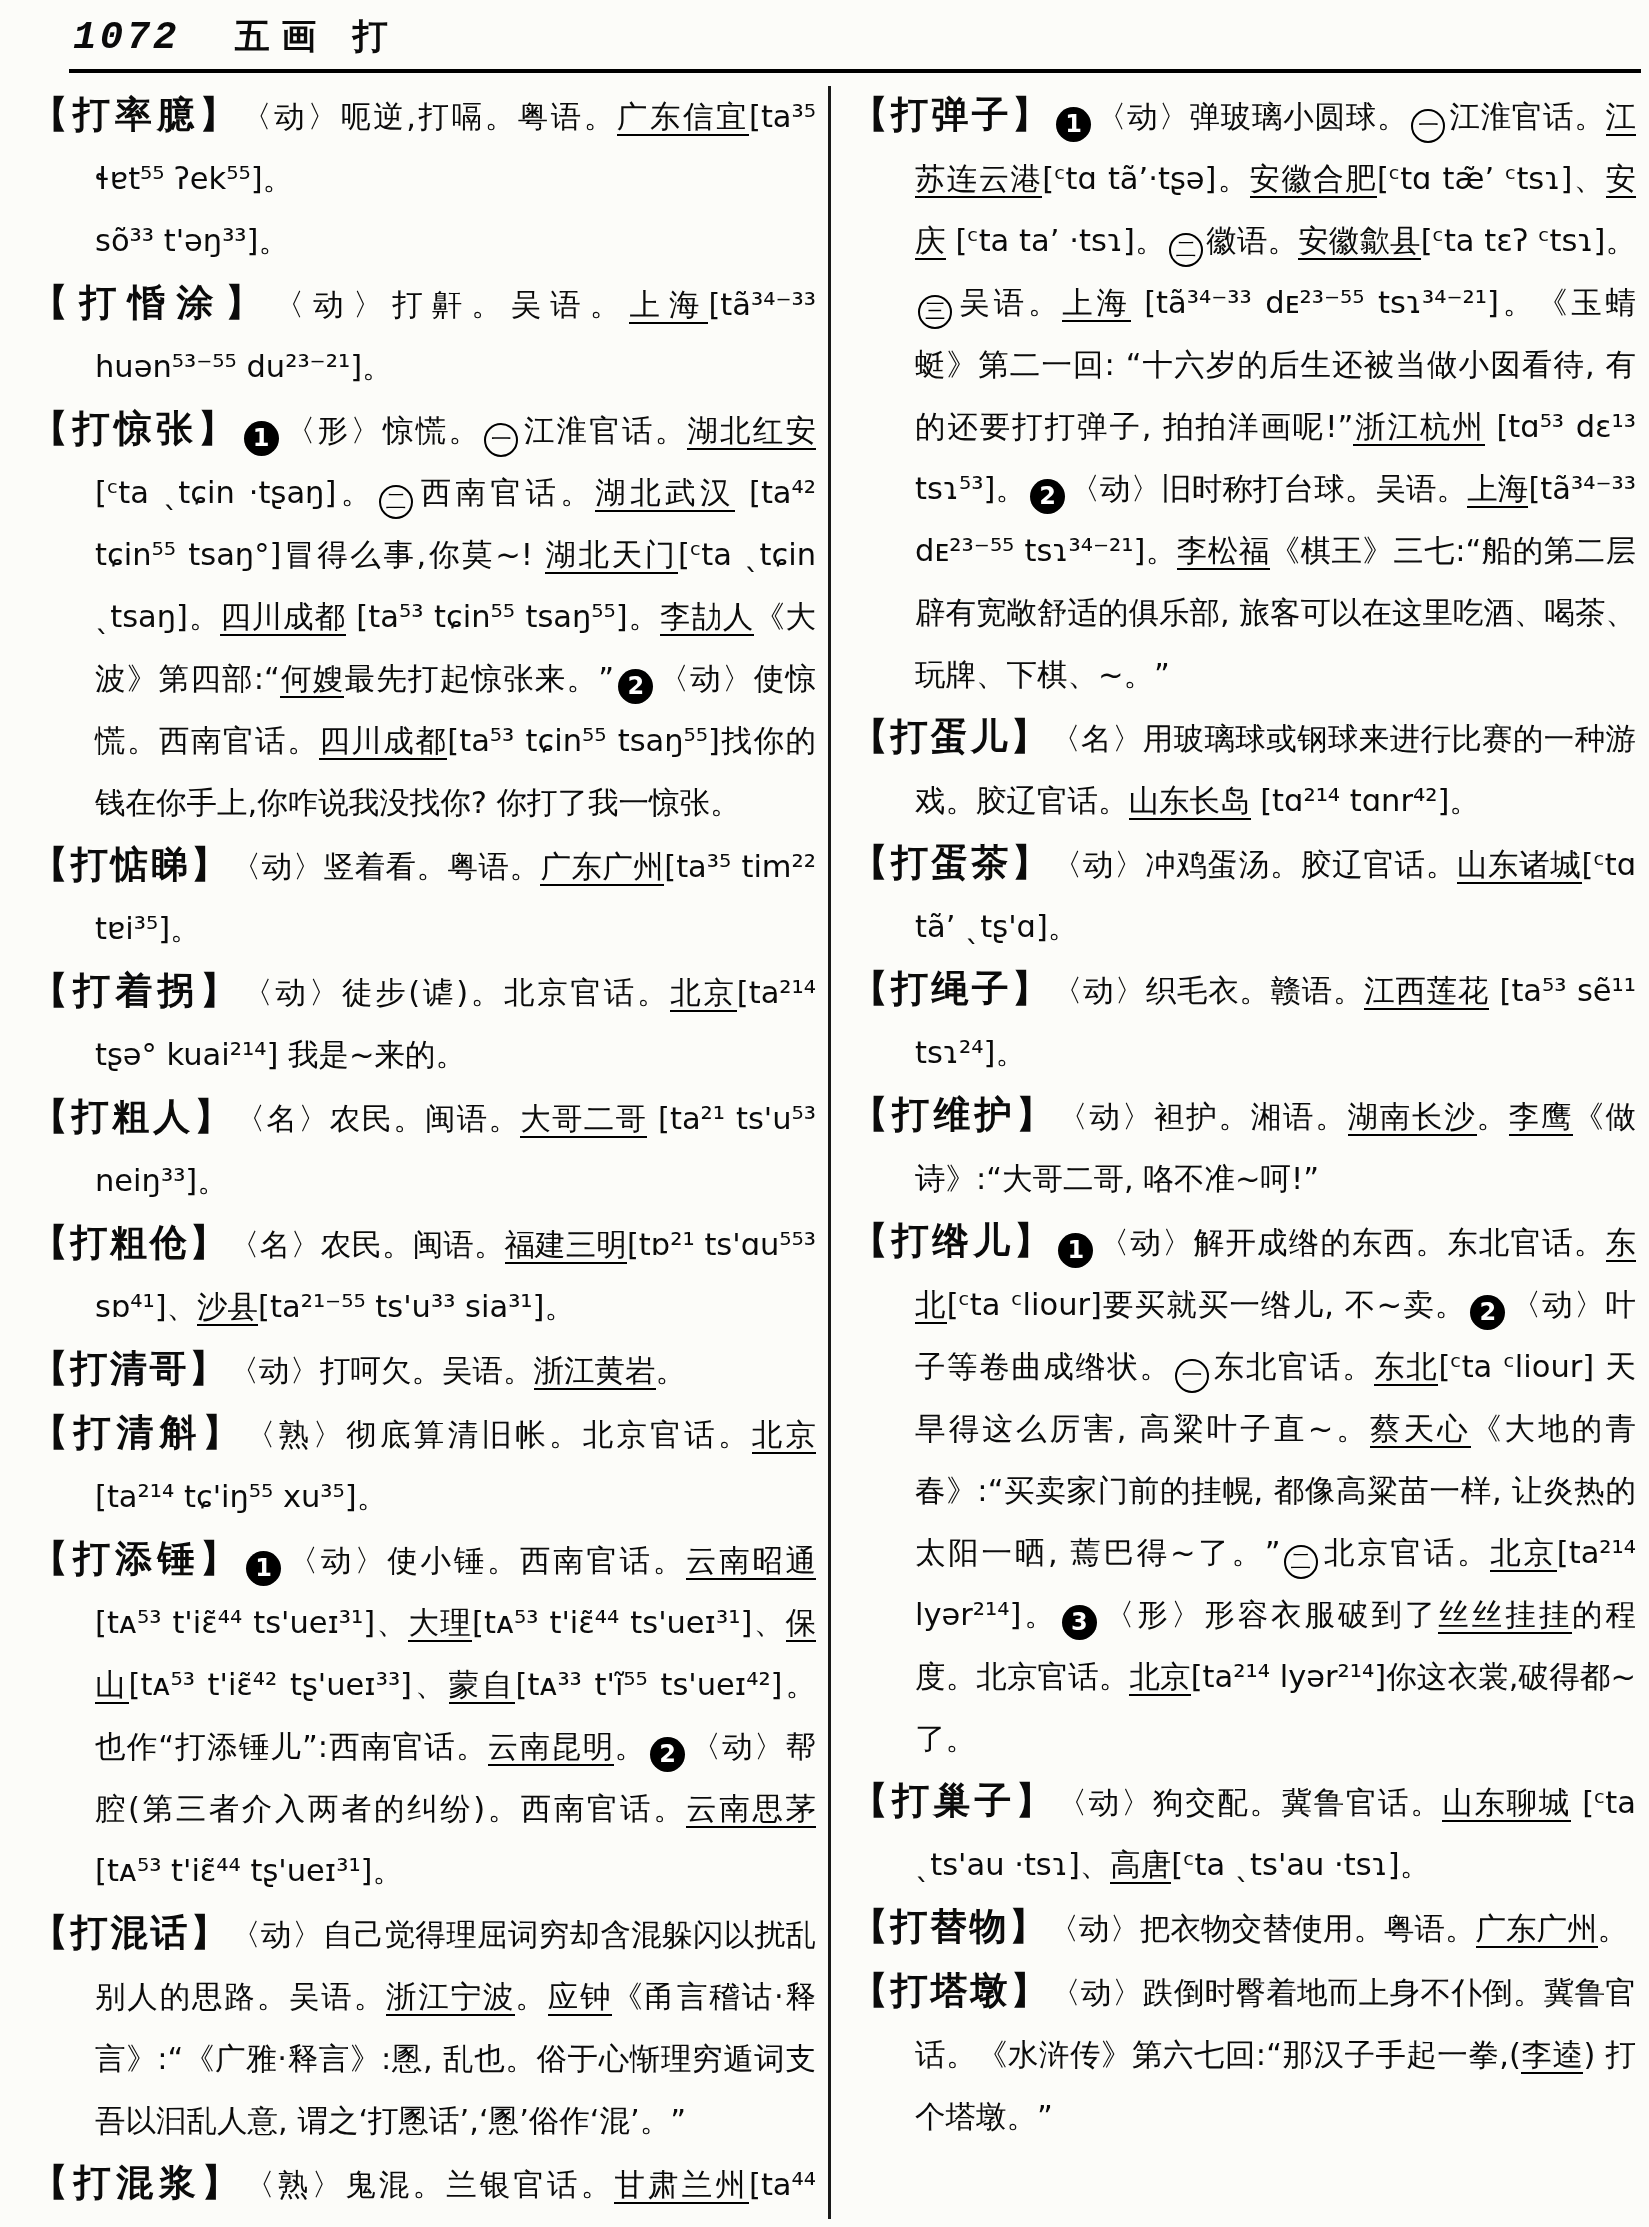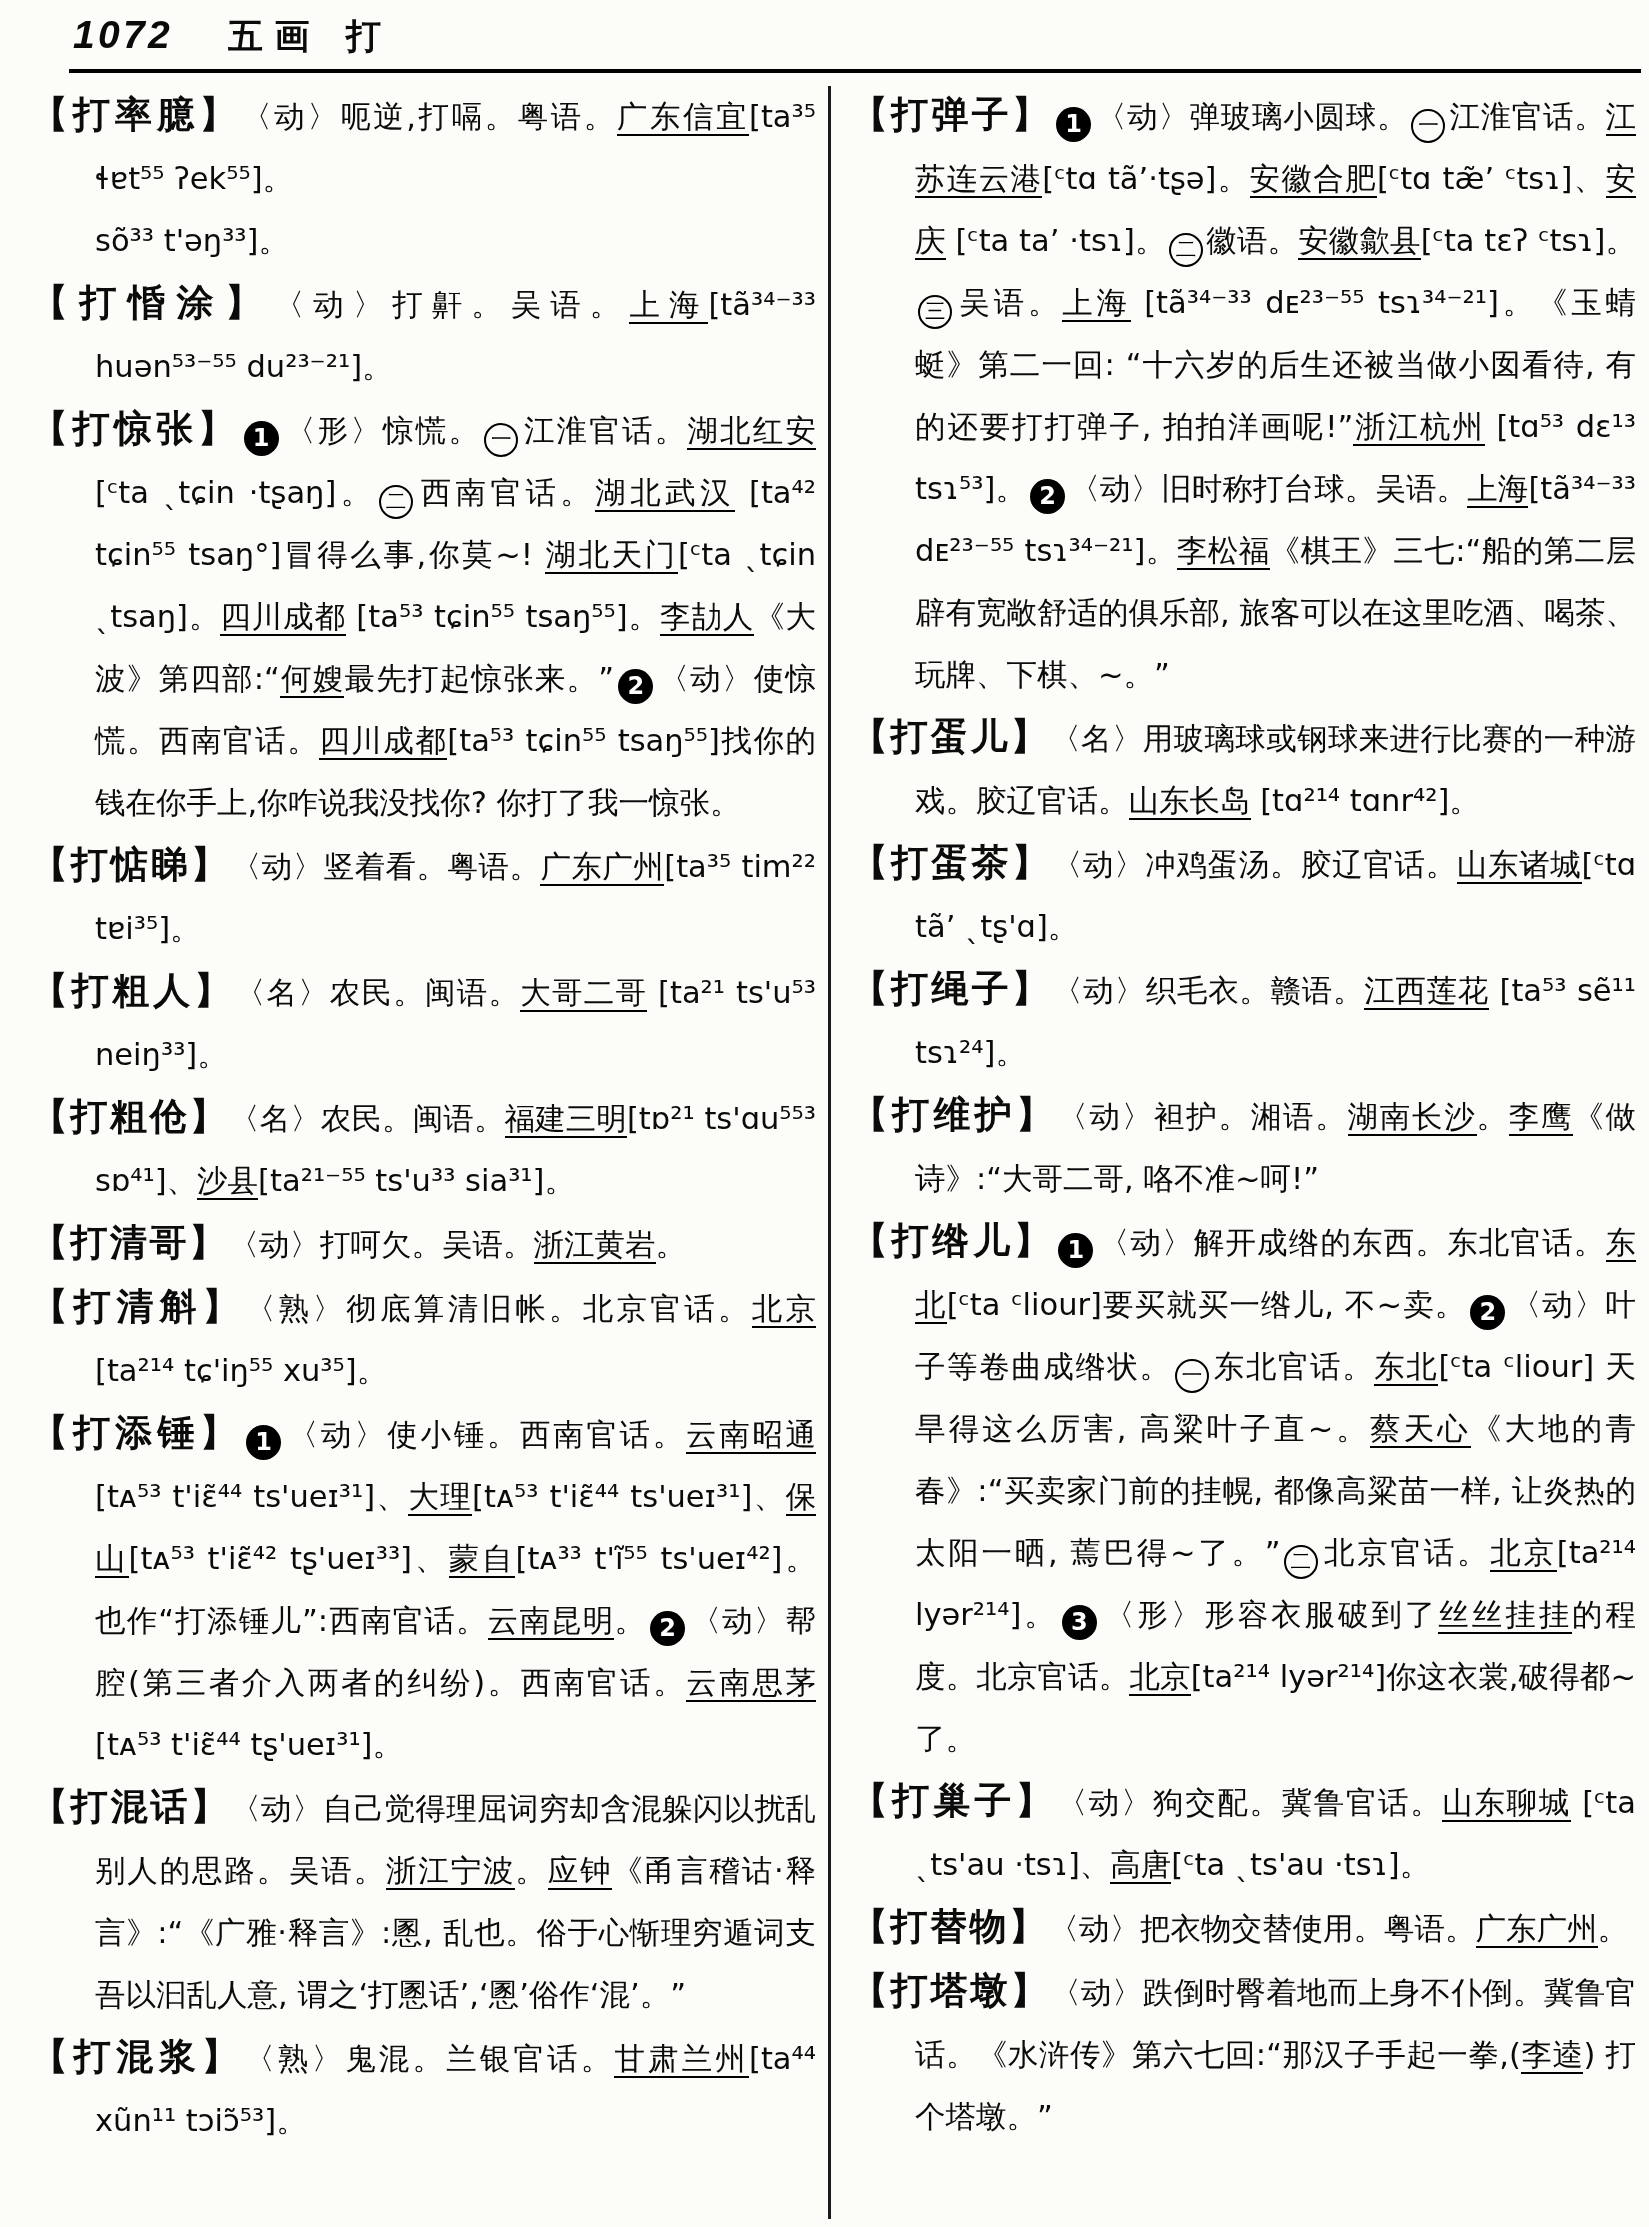--- a/index.html
+++ b/index.html
@@ -3,21 +3,21 @@
 <meta charset="utf-8">
 <style>
   html,body{margin:0;padding:0;}
   body{
     width:1650px;height:2227px;overflow:hidden;
     background:#fcfcf9;color:#0b0b0b;
     font-family:"DejaVu Sans","Liberation Sans",sans-serif;
   }
   .page{position:relative;width:1650px;height:2227px;}
   .header{position:absolute;left:73px;top:13.2px;white-space:nowrap;}
-  .pno{font-family:Liberation Sans, sans-serif;font-style:italic;font-weight:bold;font-size:39px;letter-spacing:3.3px;}
+  .pno{font-family:Liberation Mono, monospace;font-style:italic;font-weight:bold;font-size:39px;letter-spacing:3.3px;}
   .sec{font-weight:bold;font-size:35px;margin-left:55px;letter-spacing:11.5px;}
   .rad{font-weight:bold;font-size:35px;margin-left:25px;}
   .rule{position:absolute;left:69px;top:69px;width:1572px;height:4.1px;background:#000;}
   .divider{position:absolute;left:828px;top:86px;width:2.5px;height:2133px;background:#1a1a1a;}
   .col{
     position:absolute;top:84px;width:785px;
     font-size:30.5px;line-height:62px;text-align:justify;
     word-break:break-word;
   }
   .colL{left:31px;}
@@ -47,20 +47,21 @@
     <span class="pno">1072</span><span class="sec">五画</span><span class="rad">打</span>
   </div>
   <div class="rule"></div>
   <div class="divider"></div>
   <div class="col colL" id="colL">
       <div class="entry"><span class="hw">【打率臆】</span>〈动〉呃逆,打嗝。粤语。<span class="pn">广东信宜</span>[ta³⁵ ɬɐt⁵⁵ ʔek⁵⁵]。</div>
       <div class="entry cont">sõ³³ t'əŋ³³]。</div>
       <div class="entry"><span class="hw">【打惛涂】</span>〈动〉打鼾。吴语。<span class="pn">上海</span>[tã³⁴⁻³³ huən⁵³⁻⁵⁵ du²³⁻²¹]。</div>
       <div class="entry"><span class="hw">【打惊张】</span><span class="bn">1</span>〈形〉惊慌。<span class="on">一</span>江淮官话。<span class="pn">湖北红安</span>[ᶜta ˎtɕin ·tʂaŋ]。<span class="on">二</span>西南官话。<span class="pn">湖北武汉</span> [ta⁴² tɕin⁵⁵ tsaŋ°]冒得么事,你莫~! <span class="pn">湖北天门</span>[ᶜta ˎtɕin ˎtsaŋ]。<span class="pn">四川成都</span> [ta⁵³ tɕin⁵⁵ tsaŋ⁵⁵]。<span class="pn">李劼人</span>《大波》第四部:“<span class="pn">何嫂</span>最先打起惊张来。”<span class="bn">2</span>〈动〉使惊慌。西南官话。<span class="pn">四川成都</span>[ta⁵³ tɕin⁵⁵ tsaŋ⁵⁵]找你的钱在你手上,你咋说我没找你? 你打了我一惊张。</div>
       <div class="entry"><span class="hw">【打惦睇】</span>〈动〉竖着看。粤语。<span class="pn">广东广州</span>[ta³⁵ tim²² tɐi³⁵]。</div>
+      <div class="entry"><span class="hw">【打着拐】</span>〈动〉徒步(谑)。北京官话。<span class="pn">北京</span>[ta²¹⁴ tʂə° kuai²¹⁴] 我是~来的。</div>
       <div class="entry"><span class="hw">【打粗人】</span>〈名〉农民。闽语。<span class="pn">大哥二哥</span> [ta²¹ ts'u⁵³ neiŋ³³]。</div>
       <div class="entry"><span class="hw">【打粗伧】</span>〈名〉农民。闽语。<span class="pn">福建三明</span>[tɒ²¹ ts'ɑu⁵⁵³ sɒ⁴¹]、<span class="pn">沙县</span>[ta²¹⁻⁵⁵ ts'u³³ sia³¹]。</div>
       <div class="entry"><span class="hw">【打清哥】</span>〈动〉打呵欠。吴语。<span class="pn">浙江黄岩</span>。</div>
       <div class="entry"><span class="hw">【打清斛】</span>〈熟〉彻底算清旧帐。北京官话。<span class="pn">北京</span> [ta²¹⁴ tɕ'iŋ⁵⁵ xu³⁵]。</div>
       <div class="entry"><span class="hw">【打添锤】</span><span class="bn">1</span>〈动〉使小锤。西南官话。<span class="pn">云南昭通</span> [tᴀ⁵³ t'iɛ̃⁴⁴ ts'ueɪ³¹]、<span class="pn">大理</span>[tᴀ⁵³ t'iɛ̃⁴⁴ ts'ueɪ³¹]、<span class="pn">保山</span>[tᴀ⁵³ t'iɛ̃⁴² tʂ'ueɪ³³]、<span class="pn">蒙自</span>[tᴀ³³ t'ĩ⁵⁵ ts'ueɪ⁴²]。也作“打添锤儿”:西南官话。<span class="pn">云南昆明</span>。<span class="bn">2</span>〈动〉帮腔(第三者介入两者的纠纷)。西南官话。<span class="pn">云南思茅</span> [tᴀ⁵³ t'iɛ̃⁴⁴ tʂ'ueɪ³¹]。</div>
       <div class="entry"><span class="hw">【打混话】</span>〈动〉自己觉得理屈词穷却含混躲闪以扰乱别人的思路。吴语。<span class="pn">浙江宁波</span>。<span class="pn">应钟</span>《甬言稽诂·释言》:“《广雅·释言》:慁, 乱也。俗于心惭理穷遁词支吾以汩乱人意, 谓之‘打慁话’,‘慁’俗作‘混’。”</div>
       <div class="entry"><span class="hw">【打混浆】</span>〈熟〉鬼混。兰银官话。<span class="pn">甘肃兰州</span>[ta⁴⁴ xũn¹¹ tɔiɔ̃⁵³]。</div>
     </div>
   <div class="col colR" id="colR">
       <div class="entry"><span class="hw">【打弹子】</span><span class="bn">1</span>〈动〉弹玻璃小圆球。<span class="on">一</span>江淮官话。<span class="pn">江苏连云港</span>[ᶜtɑ tãʼ·tʂə]。<span class="pn">安徽合肥</span>[ᶜtɑ tæ̃ʼ ᶜtsɿ]、<span class="pn">安庆</span> [ᶜta taʼ ·tsɿ]。<span class="on">二</span>徽语。<span class="pn">安徽歙县</span>[ᶜta tɛʔ ᶜtsɿ]。<span class="on">三</span>吴语。<span class="pn">上海</span> [tã³⁴⁻³³ dᴇ²³⁻⁵⁵ tsɿ³⁴⁻²¹]。《玉蜻蜓》第二一回: “十六岁的后生还被当做小囡看待, 有的还要打打弹子, 拍拍洋画呢!”<span class="pn">浙江杭州</span> [tɑ⁵³ dɛ¹³ tsɿ⁵³]。<span class="bn">2</span>〈动〉旧时称打台球。吴语。<span class="pn">上海</span>[tã³⁴⁻³³ dᴇ²³⁻⁵⁵ tsɿ³⁴⁻²¹]。<span class="pn">李松福</span>《棋王》三七:“船的第二层辟有宽敞舒适的俱乐部, 旅客可以在这里吃酒、喝茶、玩牌、下棋、~。”</div>

